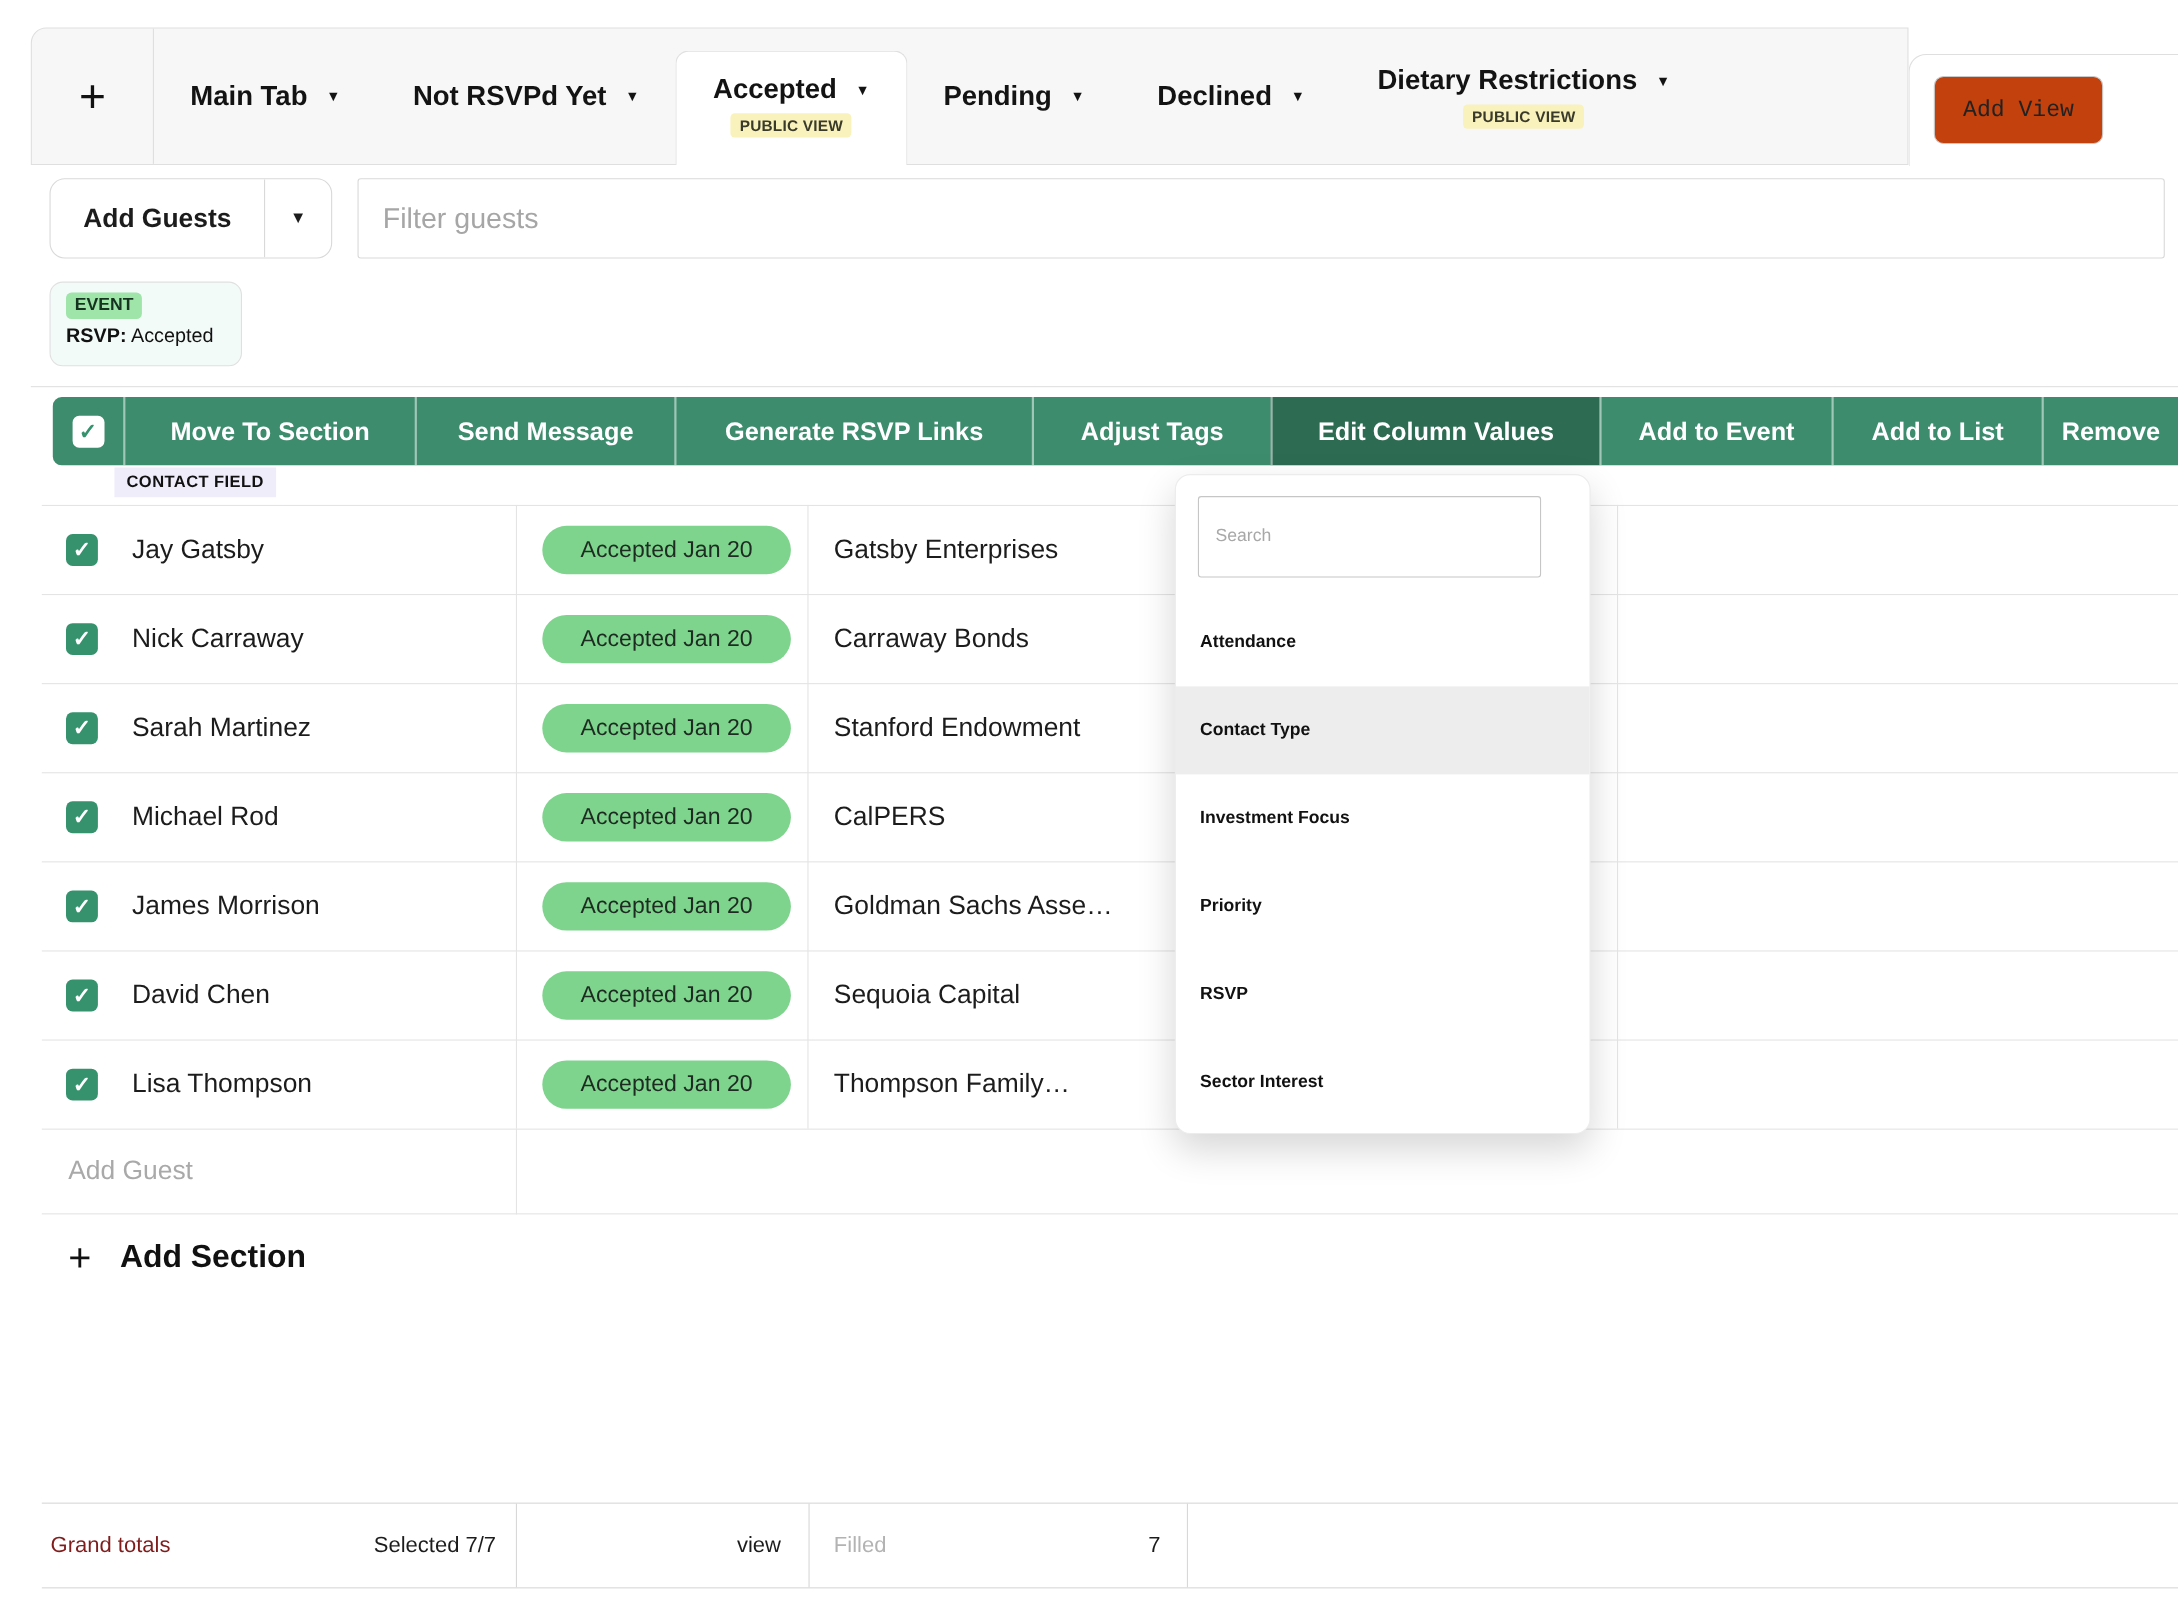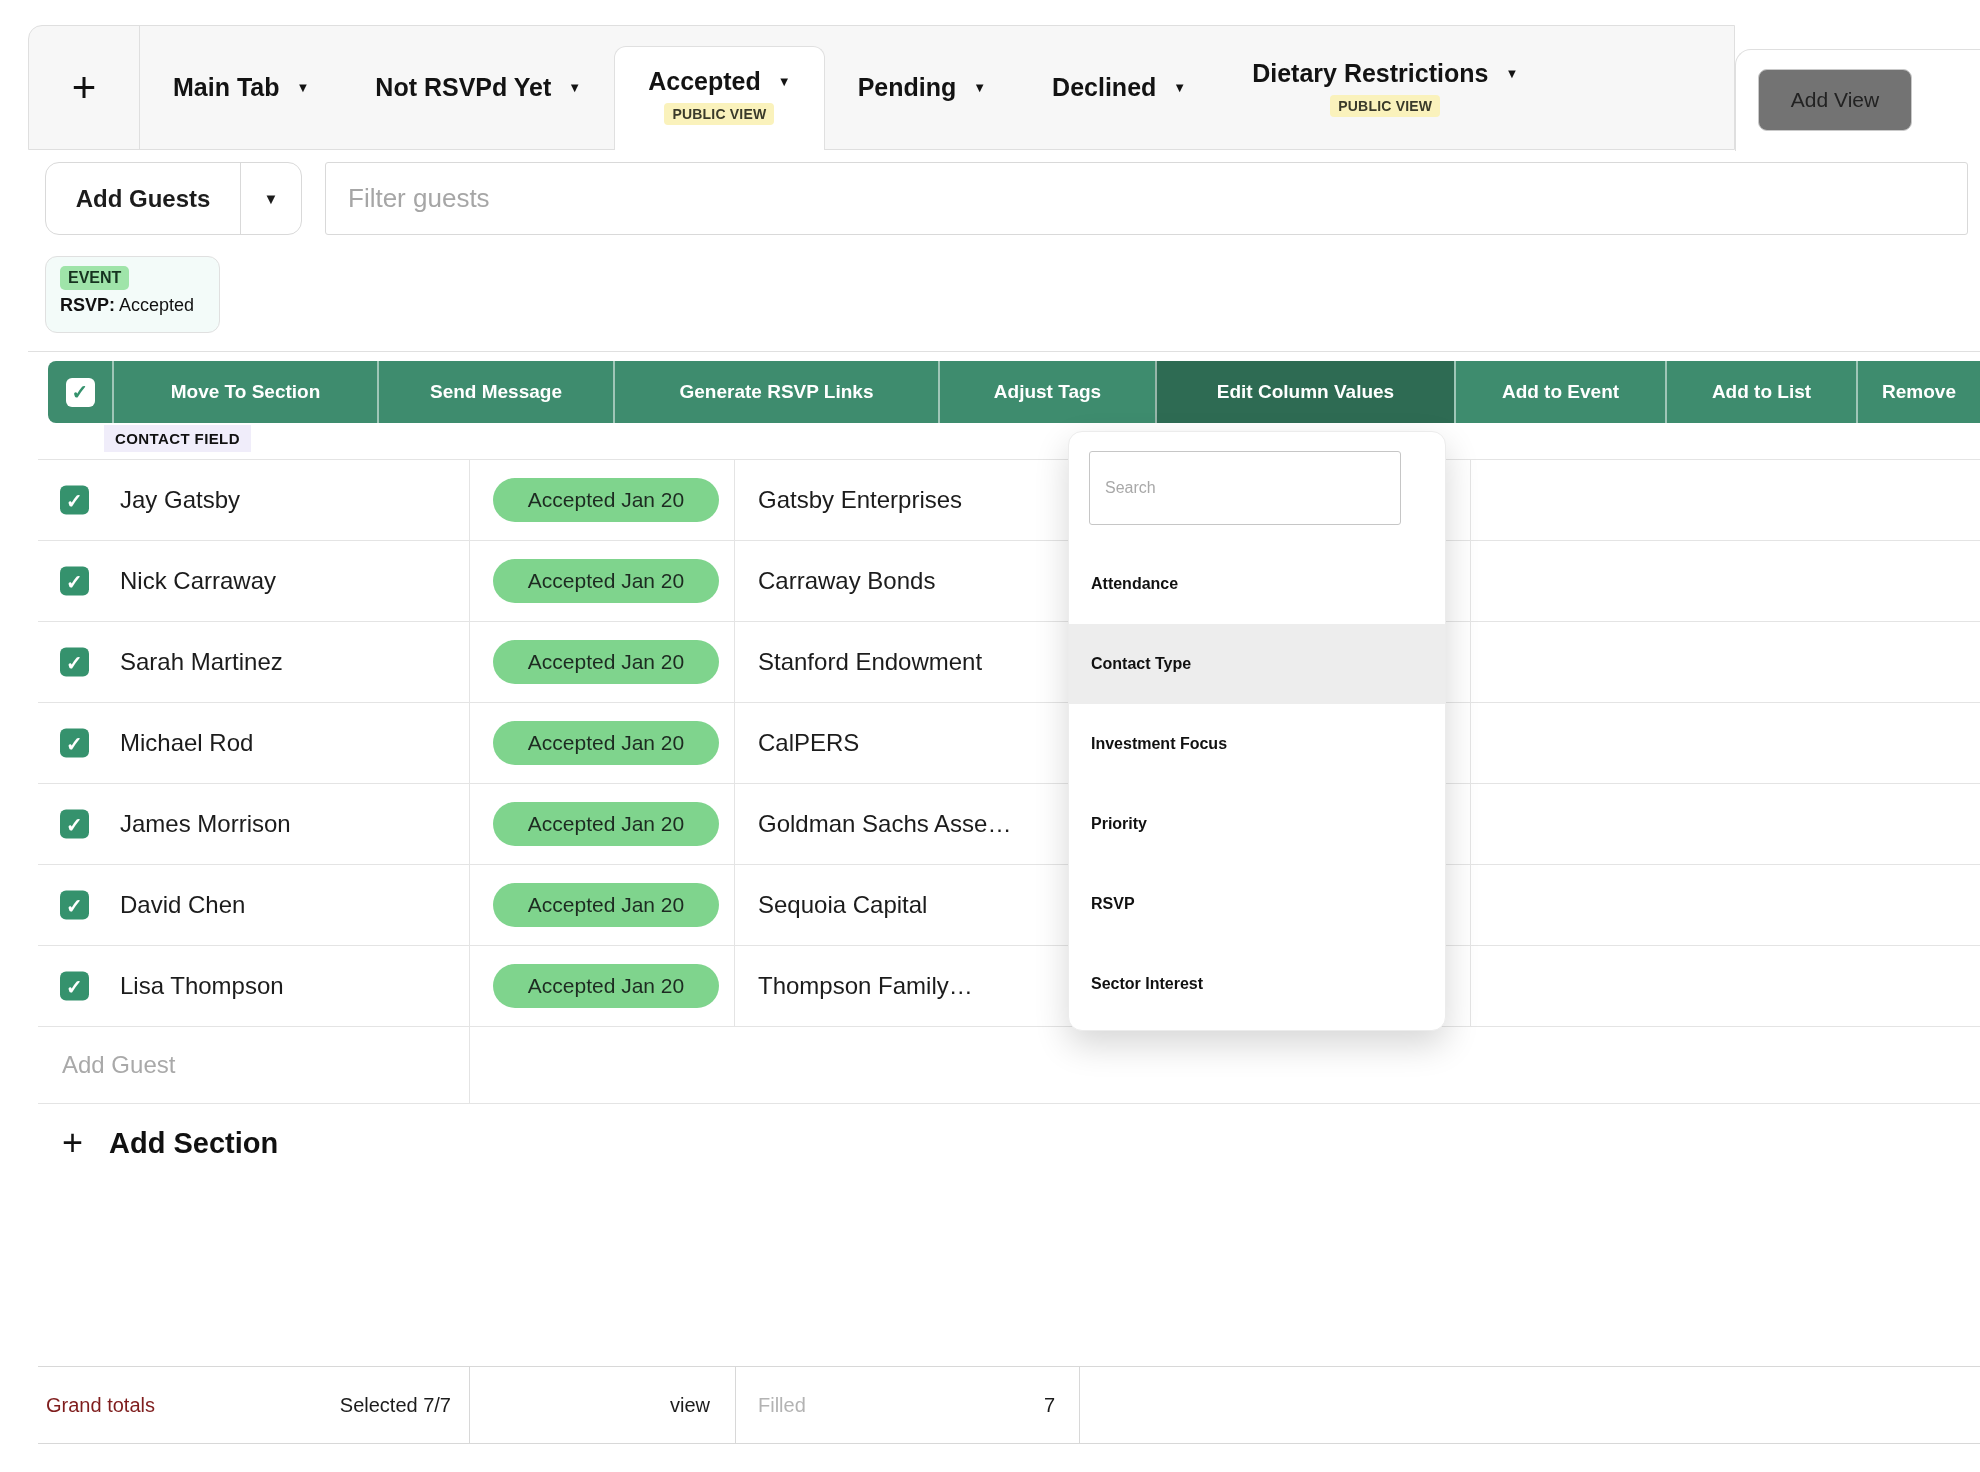--- a/index.html
+++ b/index.html
@@ -17,43 +17,43 @@
              font-size:42px;font-weight:300;color:#111;cursor:pointer;}
   .tab{display:flex;flex-direction:column;justify-content:center;align-items:center;padding:0 33px;cursor:pointer;}
   .tab-lrow{display:flex;align-items:center;gap:17px;font-size:25px;font-weight:700;color:#131313;white-space:nowrap;}
   .caret{font-size:13px;color:#131313;}
   .tab.active{background:#fff;margin-top:20px;margin-bottom:-1px;border:1px solid #e0e0e0;border-bottom:none;
               border-radius:12px 12px 0 0;justify-content:flex-start;padding-top:20px;z-index:2;}
   .badge{background:var(--pv-yellow);color:#3a3a2a;font-size:14px;font-weight:700;padding:3px 8px;
          border-radius:4px;margin-top:7px;letter-spacing:.2px;white-space:nowrap;}
   .addview-panel{position:absolute;left:1735px;top:49px;width:245px;height:101px;background:#fff;
                  border-left:1px solid #dfdfdf;border-top:1px solid #dfdfdf;border-top-left-radius:16px;}
-  .addview-btn{position:absolute;left:22px;top:19px;width:152px;height:60px;background:#737373;border:1px solid #c9c9c9;
-               border-radius:9px;display:flex;align-items:center;justify-content:center;font-size:21px;color:#222;cursor:pointer;}
+  .addview-btn{position:absolute;left:22px;top:19px;width:152px;height:60px;background:#c2410c;border:1px solid #c9c9c9;
+               border-radius:9px;display:flex;align-items:center;justify-content:center;font-size:21px;color:#222;cursor:pointer;font-family:Liberation Mono, monospace;}
   
   .addguests{position:absolute;left:45px;top:162px;width:257px;height:73px;border:1px solid #d9d9d9;border-radius:14px;
              background:#fff;display:flex;box-sizing:border-box;overflow:hidden;}
   .ag-main{flex:1;display:flex;align-items:center;justify-content:center;font-size:24px;font-weight:700;
            border-right:1px solid #d9d9d9;cursor:pointer;}
   .ag-caret{width:60px;display:flex;align-items:center;justify-content:center;font-size:15px;cursor:pointer;}
   .filter-input{position:absolute;left:325px;top:162px;width:1643px;height:73px;border:1px solid #d9d9d9;border-radius:3px;
                 box-sizing:border-box;font-size:26px;padding:0 22px;font-family:"Liberation Sans",sans-serif;color:#444;}
   .filter-input::placeholder{color:#a6a6a6;}
   
   .chip{position:absolute;left:45px;top:256px;width:175px;height:77px;background:var(--chip-bg);border:1px solid #e0e0e0;
         border-radius:12px;box-sizing:border-box;padding:9px 14px;}
   .chip-tag{display:inline-block;background:var(--event-tag);font-size:16px;font-weight:700;color:#16331f;
             padding:3px 8px;border-radius:5px;}
   .chip-line{margin-top:5px;font-size:18px;color:#111;white-space:nowrap;}
   .hr-line{position:absolute;left:28px;right:0;top:351px;height:1px;background:#e0e0e0;}
   
   .toolbar{position:absolute;left:48px;top:361px;right:0;height:62px;background:var(--toolbar-green);
            border-radius:8px 0 0 8px;display:flex;align-items:stretch;overflow:hidden;}
   .tb-check{width:64px;display:flex;align-items:center;justify-content:center;}
-  .tb-btn{display:flex;align-items:center;justify-content:center;color:#fff;font-size:19px;font-weight:700;
+  .tb-btn{display:flex;align-items:center;justify-content:center;color:#fff;font-size:23px;font-weight:700;
           border-left:2px solid rgba(255,255,255,.5);box-sizing:border-box;white-space:nowrap;cursor:pointer;overflow:hidden;}
   .tb-btn.active{background:var(--toolbar-active);}
   .cb{width:29px;height:29px;border-radius:6px;background:#fff;color:var(--check-teal);display:flex;align-items:center;
       justify-content:center;font-size:20px;font-weight:700;cursor:pointer;}
   .cb.filled{background:var(--check-teal);color:#fff;}
   .contact-field{position:absolute;left:104px;top:425px;height:27px;background:#f0edfa;display:flex;align-items:center;
                  padding:0 11px;font-size:15px;font-weight:700;letter-spacing:.4px;color:#111;}
   
   .rows{position:absolute;left:38px;top:459px;right:0;}
   .grow{height:81px;border-top:1px solid var(--line);position:relative;box-sizing:border-box;}

